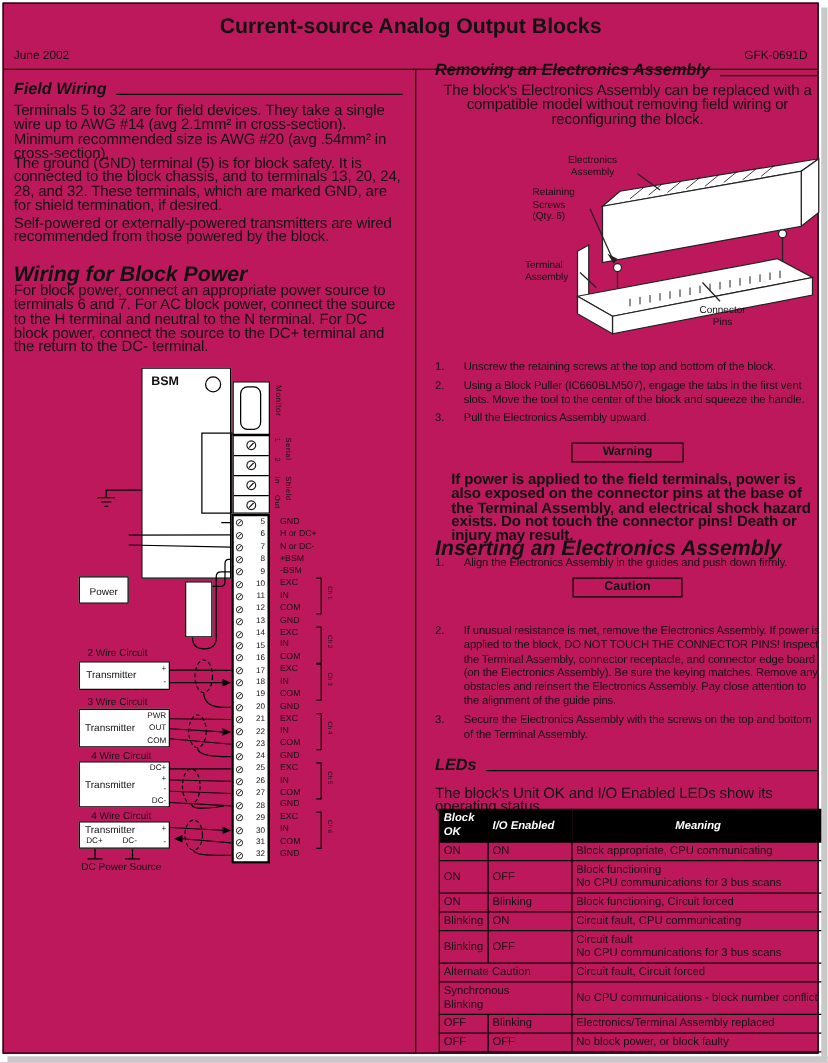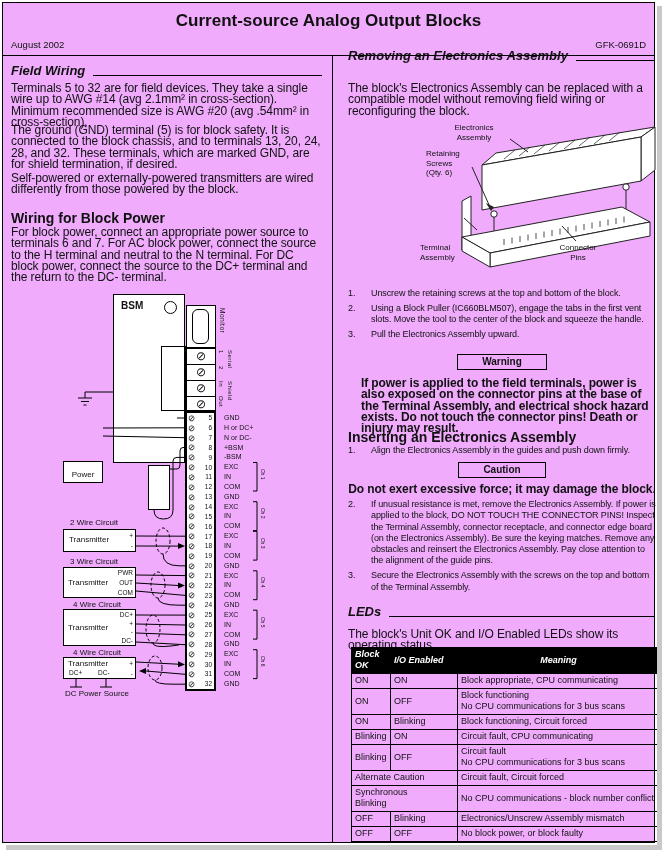--- a/index.html
+++ b/index.html
@@ -1,26 +1,26 @@
 <!DOCTYPE html>
 <html><head>
 <meta charset="utf-8">
 <style>
   html,body{margin:0;padding:0;background:#fff;width:662px;height:850px;font-family:"Liberation Sans",sans-serif;color:#111;}
-  .page{position:absolute;left:2px;top:2px;width:653px;height:841px;border:1.5px solid #000;box-sizing:border-box;background:#f0abfc;}
+  .page{position:absolute;left:2px;top:2px;width:653px;height:841px;border:1.5px solid #000;box-sizing:border-box;background:#be185d;}
   .edge-b{position:absolute;left:6px;top:845px;width:656px;height:5px;background:#c9c9c9;}
   .edge-r{position:absolute;left:657px;top:6px;width:5px;height:842px;background:#c9c9c9;}
   .abs{position:absolute;}
   .title{position:absolute;left:0;top:8px;width:100%;text-align:center;font-size:17px;font-weight:bold;}
   .daterow{position:absolute;left:0;top:36px;width:100%;font-size:9.5px;}
   .hline{position:absolute;left:0;top:52px;width:100%;border-bottom:1.2px solid #000;}
   .vline{position:absolute;left:329px;top:52px;width:0;height:787px;border-left:1.2px solid #000;}
   .h1{display:flex;align-items:flex-end;font-style:italic;font-weight:bold;font-size:13px;}
   .h1 .hrule{flex:1;border-bottom:1.8px solid #000;margin:0 2px 2px 8px;}
-  .h2{font-weight:bold;font-size:14px;}
+  .h2{font-style:italic;font-weight:bold;font-size:17px;}
   .p{font-size:12px;line-height:11.3px;white-space:pre-line;letter-spacing:-0.1px;}
   .b{font-weight:bold;}
   .olrow{display:flex;font-size:9px;line-height:11.3px;margin-bottom:3.5px;letter-spacing:-0.1px;}
   .oln{width:23px;flex:none;}
   .olt{flex:1;white-space:pre-line;}
   .notebox{border:1.5px solid #000;font-weight:bold;font-size:10px;padding:1px 24px 2px;width:fit-content;margin:0 auto;}
   
   .diag{position:absolute;left:0;top:288px;width:331px;height:424px;}
   .diag svg{position:absolute;left:0;top:0;pointer-events:none;}
   .dbox{position:absolute;border:1.3px solid #000;background:#fff;box-sizing:border-box;}
@@ -48,33 +48,33 @@
   table.led th.c3{text-align:center;}
   table.led col.c1{width:39px;} table.led col.c2{width:67px;} table.led col.c3{width:202px;}
 </style>
 </head>
 <body>
 
 <div class="page">
 
   <div class="title">Current-source Analog Output Blocks</div>
   <div class="daterow">
-    <span class="abs" style="left:8px;">August 2002</span>
+    <span class="abs" style="left:8px;">June 2002</span>
     <span class="abs" style="right:8px;">GFK-0691D</span>
   </div>
   <div class="hline"></div>
   <div class="vline"></div>
 
   <div class="abs h1" style="left:8px;top:60px;width:313px;">
     <span>Field Wiring</span>
       <span class="hrule"></span>
   </div>
   <div class="abs p" style="left:8px;top:80px;width:313px;">Terminals 5 to 32 are for field devices.  They take a single wire up to AWG #14 (avg 2.1mm² in cross-section).  Minimum recommended size is AWG #20  (avg  .54mm² in cross-section).</div>
   <div class="abs p" style="left:8px;top:122px;width:313px;">The ground (GND) terminal (5) is for block safety.  It is connected to the block chassis, and to terminals 13, 20, 24, 28, and 32.  These terminals, which are marked GND, are for shield termination, if desired.</div>
-  <div class="abs p" style="left:8px;top:170px;width:313px;">Self-powered or externally-powered transmitters are wired differently from those powered by the block.</div>
+  <div class="abs p" style="left:8px;top:170px;width:313px;">Self-powered or externally-powered transmitters are wired recommended from those powered by the block.</div>
   <div class="abs h2" style="left:8px;top:207px;">Wiring for Block Power</div>
   <div class="abs p" style="left:8px;top:224px;width:313px;">For block power, connect an appropriate power source to terminals 6 and 7.  For AC block power, connect the source to the H terminal and neutral to the N terminal.  For DC block power, connect the source to the DC+ terminal and the return to the DC- terminal.</div>
 
   <div class="diag">
 
     <div class="dbox" style="left:110px;top:3px;width:72px;height:169px;border-width:1.5px;">
       <span style="position:absolute;left:7px;top:5px;font-weight:bold;font-size:10px;">BSM</span>
       <span style="position:absolute;left:50px;top:6px;width:11px;height:11px;border:1.2px solid #000;border-radius:50%;"></span>
     </div>
     <div class="dbox" style="left:183px;top:14px;width:30px;height:43px;">
@@ -354,21 +354,21 @@
         <polygon points="175,370.2 175,376.2 182,373.4"></polygon>
         <polygon points="143,377 143,383 136,380"></polygon>
       </g>
     </svg>
   </div>
 
   <div class="abs h1" style="left:345px;top:45px;width:308px;justify-content:space-between;">
     <span>Removing an Electronics Assembly</span>
       <span class="hrule"></span>
   </div>
-  <div class="abs p" style="left:345px;top:80px;width:308px;">The block's Electronics Assembly can be replaced with a compatible model without removing field wiring or reconfiguring the block.</div>
+  <div class="abs p" style="left:345px;top:64px;width:308px;text-align:center;">The block's Electronics Assembly can be replaced with a compatible model without removing field wiring or reconfiguring the block.</div>
 
   <div class="rdiag">
     <svg width="331" height="172" viewBox="0 0 331 172">
       <g stroke="#222" stroke-width="1" fill="#fff">
 
         <polygon points="148,50 162,38 321,12 307,22"></polygon>
         <polygon points="307,22 321,12 321,55 307,66"></polygon>
         <polygon points="148,50 307,22 307,66 148,95"></polygon>
 
         <g stroke-width="0.7">
@@ -419,21 +419,21 @@
           <line x1="242" y1="126" x2="228" y2="111"></line>
         </g>
       </g>
       <polygon points="152,88 160,92 157,96" fill="#222" stroke="none"></polygon>
     </svg>
     <div class="rlabel" style="left:100px;top:8px;width:80px;text-align:center;">Electronics
 Assembly</div>
     <div class="rlabel" style="left:92px;top:34px;width:46px;">Retaining
 Screws
 (Qty. 6)</div>
-    <div class="rlabel" style="left:86px;top:92px;width:50px;margin-top:36px;">Terminal
+    <div class="rlabel" style="left:86px;top:92px;width:50px;">Terminal
 Assembly</div>
     <div class="rlabel" style="left:216px;top:128px;width:56px;text-align:center;">Connector
 Pins</div>
   </div>
 
   <div class="abs" style="left:345px;top:285px;width:308px;">
       <div class="olrow">
         <span class="oln">1.</span>
         <span class="olt">Unscrew the retaining screws at the top and bottom of the block.</span>
       </div>
@@ -456,21 +456,20 @@
   <div class="abs" style="left:345px;top:442px;width:308px;">
       <div class="olrow">
         <span class="oln">1.</span>
         <span class="olt">Align the Electronics Assembly in the guides and push down firmly.</span>
       </div>
     </div>
 
   <div class="abs" style="left:345px;top:459px;width:308px;">
     <div class="notebox">Caution</div>
   </div>
-  <div class="abs p b" style="left:345px;top:481px;width:308px;text-align:center;">Do not exert excessive force;  it may damage the block.</div>
 
   <div class="abs" style="left:345px;top:496px;width:308px;">
       <div class="olrow">
         <span class="oln">2.</span>
         <span class="olt">If unusual resistance is met, remove the Electronics Assembly.  If power is applied to the block, DO NOT TOUCH THE CONNECTOR PINS!  Inspect the Terminal Assembly, connector receptacle, and connector edge board (on the Electronics Assembly).  Be sure the keying matches.  Remove any obstacles and reinsert the Electronics Assembly.  Pay close attention to the alignment of the guide pins.</span>
       </div>
       <div class="olrow">
         <span class="oln">3.</span>
         <span class="olt">Secure the Electronics Assembly with the screws on the top and bottom of the Terminal Assembly.</span>
       </div>
@@ -528,21 +527,21 @@
           <td>Circuit fault, Circuit forced</td>
         </tr>
         <tr>
           <td colspan="2">Synchronous
 Blinking</td>
           <td>No CPU communications - block number conflict</td>
         </tr>
         <tr>
           <td>OFF</td>
           <td>Blinking</td>
-          <td>Electronics/Unscrew Assembly mismatch</td>
+          <td>Electronics/Terminal Assembly replaced</td>
         </tr>
         <tr>
           <td>OFF</td>
           <td>OFF</td>
           <td>No block power, or block faulty</td>
         </tr>
       </tbody>
   </table>
 
 </div>

